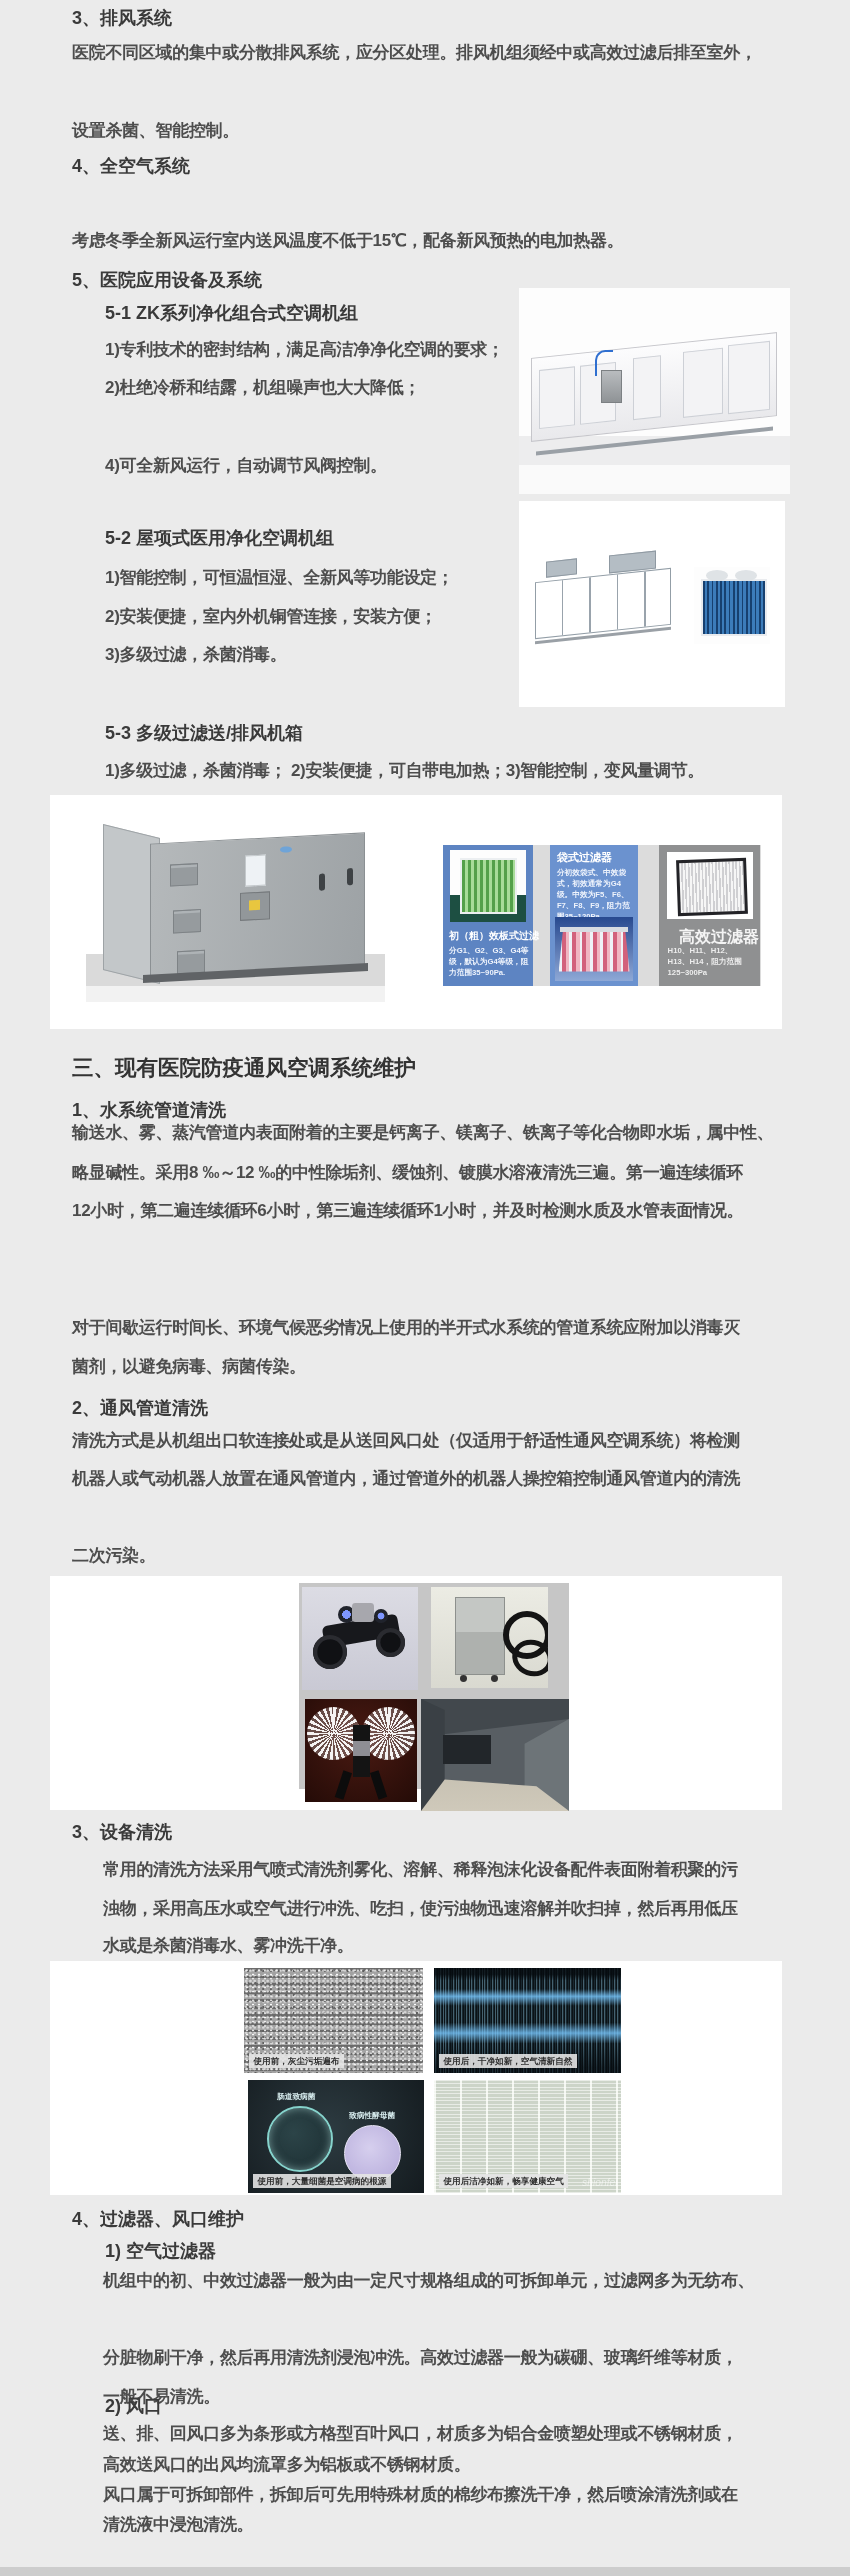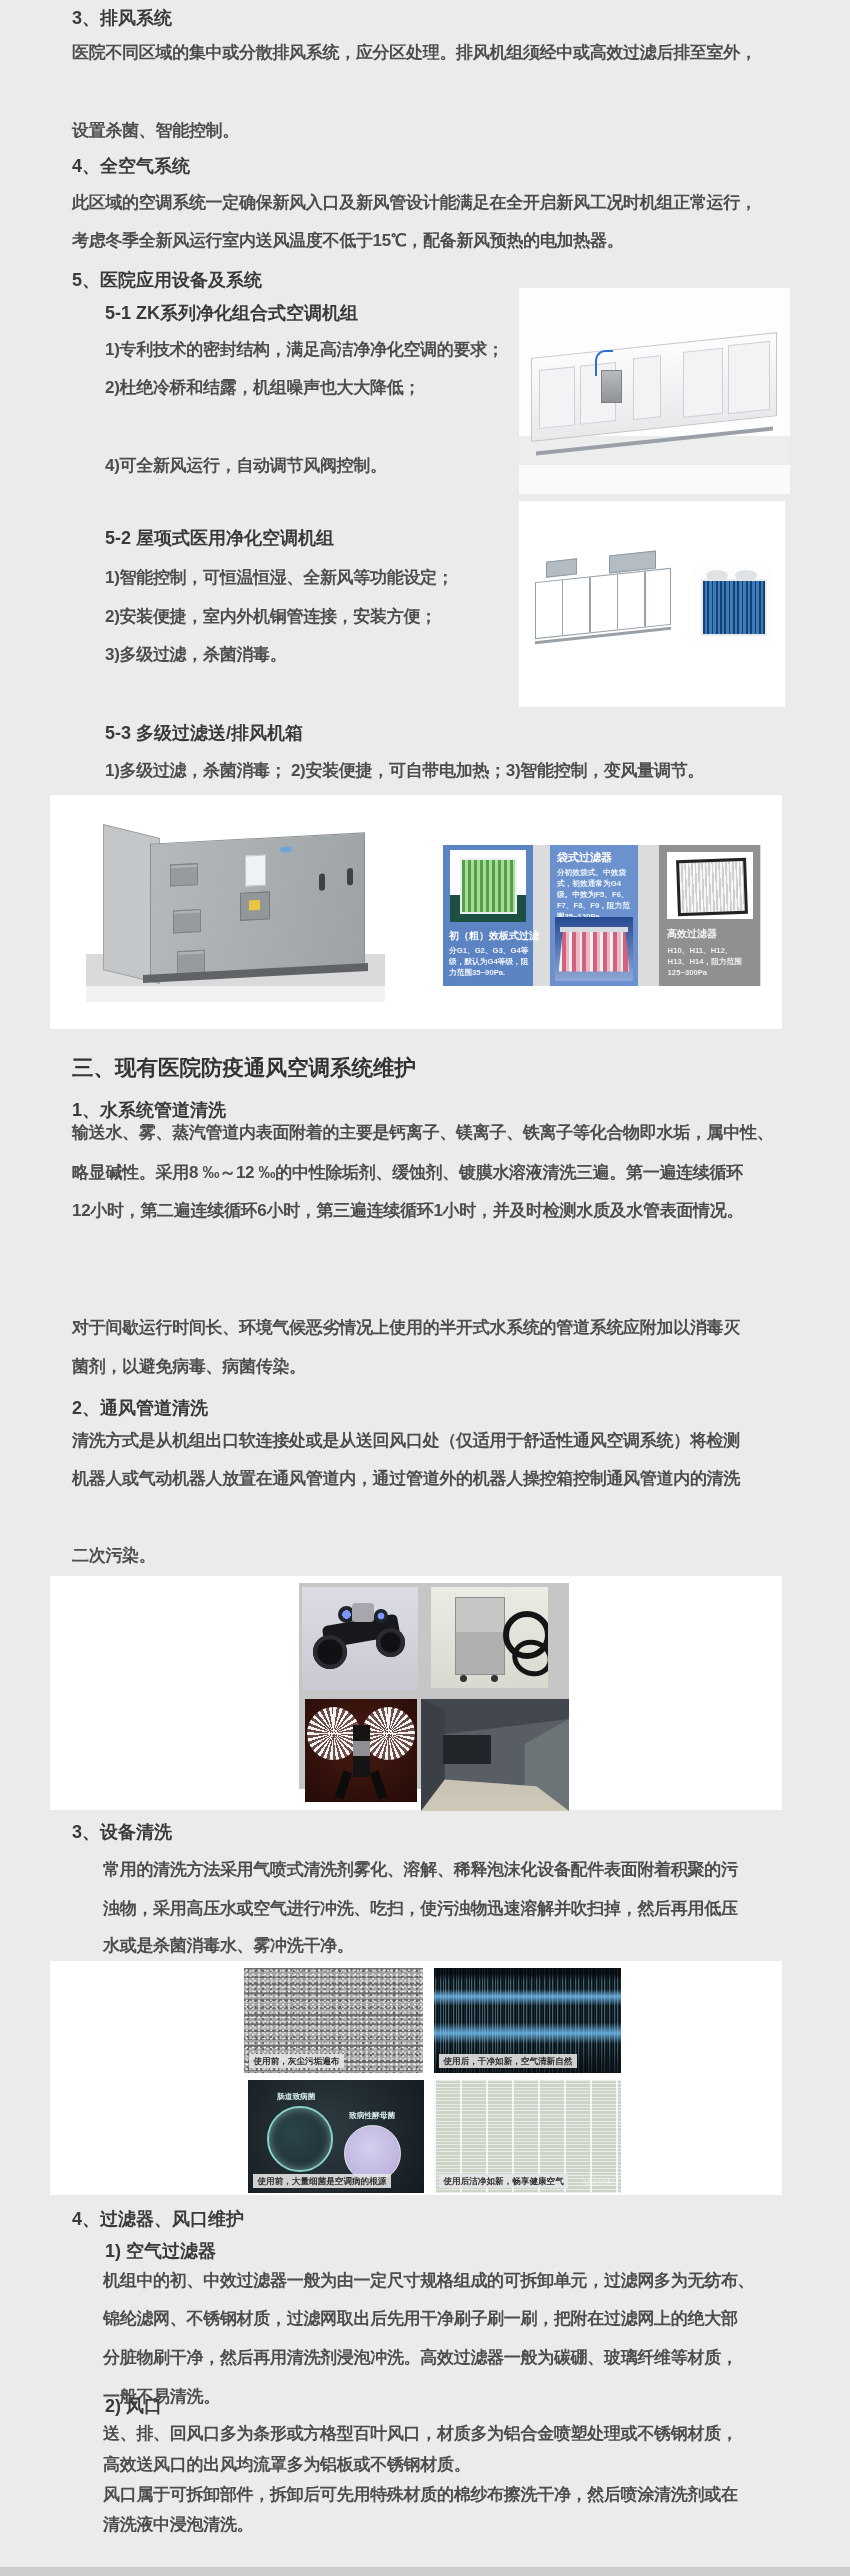--- a/index.html
+++ b/index.html
@@ -24,21 +24,20 @@
 </head>
 <body>
 
 <div class="page">
 
   <div class="h1" style="left:72px;top:5.2px">3、排风系统</div>
   <div class="bl" style="left:72px;top:40px">医院不同区域的集中或分散排风系统，应分区处理。排风机组须经中或高效过滤后排至室外，</div>
   <div class="bl" style="left:72px;top:118px">设置杀菌、智能控制。</div>
 
   <div class="h1" style="left:72px;top:153px">4、全空气系统</div>
-  <div class="bl" style="left:72px;top:190px">此区域的空调系统一定确保新风入口及新风管设计能满足在全开启新风工况时机组正常运行，</div>
   <div class="bl" style="left:72px;top:228px">考虑冬季全新风运行室内送风温度不低于15℃，配备新风预热的电加热器。</div>
 
   <div class="h1" style="left:72px;top:267px">5、医院应用设备及系统</div>
 
   <div class="h1" style="left:105px;top:300px">5-1  ZK系列净化组合式空调机组</div>
   <div class="bl" style="left:105px;top:337px">1)专利技术的密封结构，满足高洁净净化空调的要求；</div>
   <div class="bl" style="left:105px;top:375px">2)杜绝冷桥和结露，机组噪声也大大降低；</div>
   <div class="bl" style="left:105px;top:453px">4)可全新风运行，自动调节风阀控制。</div>
 
   <div class="wbox" style="left:519px;top:288px;width:271px;height:206px">
@@ -112,21 +111,21 @@
         <div class="photo" style="left:5.2px;top:72px;width:78px;height:64px;background:linear-gradient(180deg,#27498f,#8ea8d6);">
           <div class="abs" style="left:5.2px;top:10.3px;width:68px;height:4.3px;background:#d7dce2;"></div>
           <div class="abs" style="left:3.4px;top:14.6px;width:71px;height:40px;clip-path:polygon(6% 0,94% 0,100% 100%,0 100%);background:repeating-linear-gradient(90deg,#eef2f7 0 2.6px,#d2617c 2.6px 6.9px,#f0b6c2 6.9px 10.3px);"></div>
         </div>
       </div>
 
       <div class="abs" style="left:216px;top:0;width:101px;height:141px;background:#8f9091;">
         <div class="photo" style="left:7.7px;top:6.9px;width:86px;height:67px;background:#fff;">
           <div class="abs" style="left:10.3px;top:6.9px;width:64px;height:50px;border:3.4px solid #232327;background:repeating-linear-gradient(90deg,#f6f6f6 0 1.7px,#cfcfd2 1.7px 3.4px);transform:rotate(-2deg);"></div>
         </div>
-        <div class="ptitle" style="left:8px;top:82px;font-size:10px;color:#f4f4f4;">高效过滤器</div>
+        <div class="ptitle" style="left:20px;top:82px;font-size:16px;color:#f4f4f4;">高效过滤器</div>
         <div class="pdesc" style="left:8.6px;top:100px;width:86px;color:#ededed;">H10、H11、H12、H13、H14，阻力范围125~300Pa</div>
       </div>
     </div>
   </div>
 
   <div class="hbig" style="left:72px;top:1053px">三、现有医院防疫通风空调系统维护</div>
 
   <div class="h1" style="left:72px;top:1097px">1、水系统管道清洗</div>
   <div class="bl" style="left:72px;top:1120px">输送水、雾、蒸汽管道内表面附着的主要是钙离子、镁离子、铁离子等化合物即水垢，属中性、</div>
   <div class="bl" style="left:72px;top:1160px">略显碱性。采用8 ‰～12 ‰的中性除垢剂、缓蚀剂、镀膜水溶液清洗三遍。第一遍连续循环</div>
@@ -202,21 +201,20 @@
 
     <div class="photo" style="left:384px;top:119px;width:187px;height:113px;background-color:#ccd4c8;background-image:repeating-linear-gradient(0deg,rgba(255,255,255,.55) 0 0.9px,transparent 0.9px 3.4px),repeating-linear-gradient(90deg,#f4f7f1 0 1.7px,transparent 1.7px 26px);">
       <div class="cap">使用后洁净如新，畅享健康空气</div>
       <div class="abs" style="right:3.4px;bottom:5.2px;color:rgba(255,255,255,.55);font-size:10.3px;font-style:italic;margin-top:39px;">shionfei</div>
     </div>
   </div>
 
   <div class="h1" style="left:72px;top:2206px">4、过滤器、风口维护</div>
   <div class="h1" style="left:105px;top:2238px">1) 空气过滤器</div>
   <div class="bl" style="left:103px;top:2268px">机组中的初、中效过滤器一般为由一定尺寸规格组成的可拆卸单元，过滤网多为无纺布、</div>
-  <div class="bl" style="left:103px;top:2306px">锦纶滤网、不锈钢材质，过滤网取出后先用干净刷子刷一刷，把附在过滤网上的绝大部</div>
   <div class="bl" style="left:103px;top:2345px">分脏物刷干净，然后再用清洗剂浸泡冲洗。高效过滤器一般为碳硼、玻璃纤维等材质，</div>
   <div class="bl" style="left:103px;top:2384px">一般不易清洗。</div>
   <div class="h1" style="left:105px;top:2393px">2) 风口</div>
   <div class="bl" style="left:103px;top:2421px">送、排、回风口多为条形或方格型百叶风口，材质多为铝合金喷塑处理或不锈钢材质，</div>
   <div class="bl" style="left:103px;top:2452px">高效送风口的出风均流罩多为铝板或不锈钢材质。</div>
   <div class="bl" style="left:103px;top:2482px">风口属于可拆卸部件，拆卸后可先用特殊材质的棉纱布擦洗干净，然后喷涂清洗剂或在</div>
   <div class="bl" style="left:103px;top:2512px">清洗液中浸泡清洗。</div>
 
   <div class="abs" style="left:0;top:2567px;width:850px;height:9.4px;background:#cdcdcd;"></div>
 </div>

